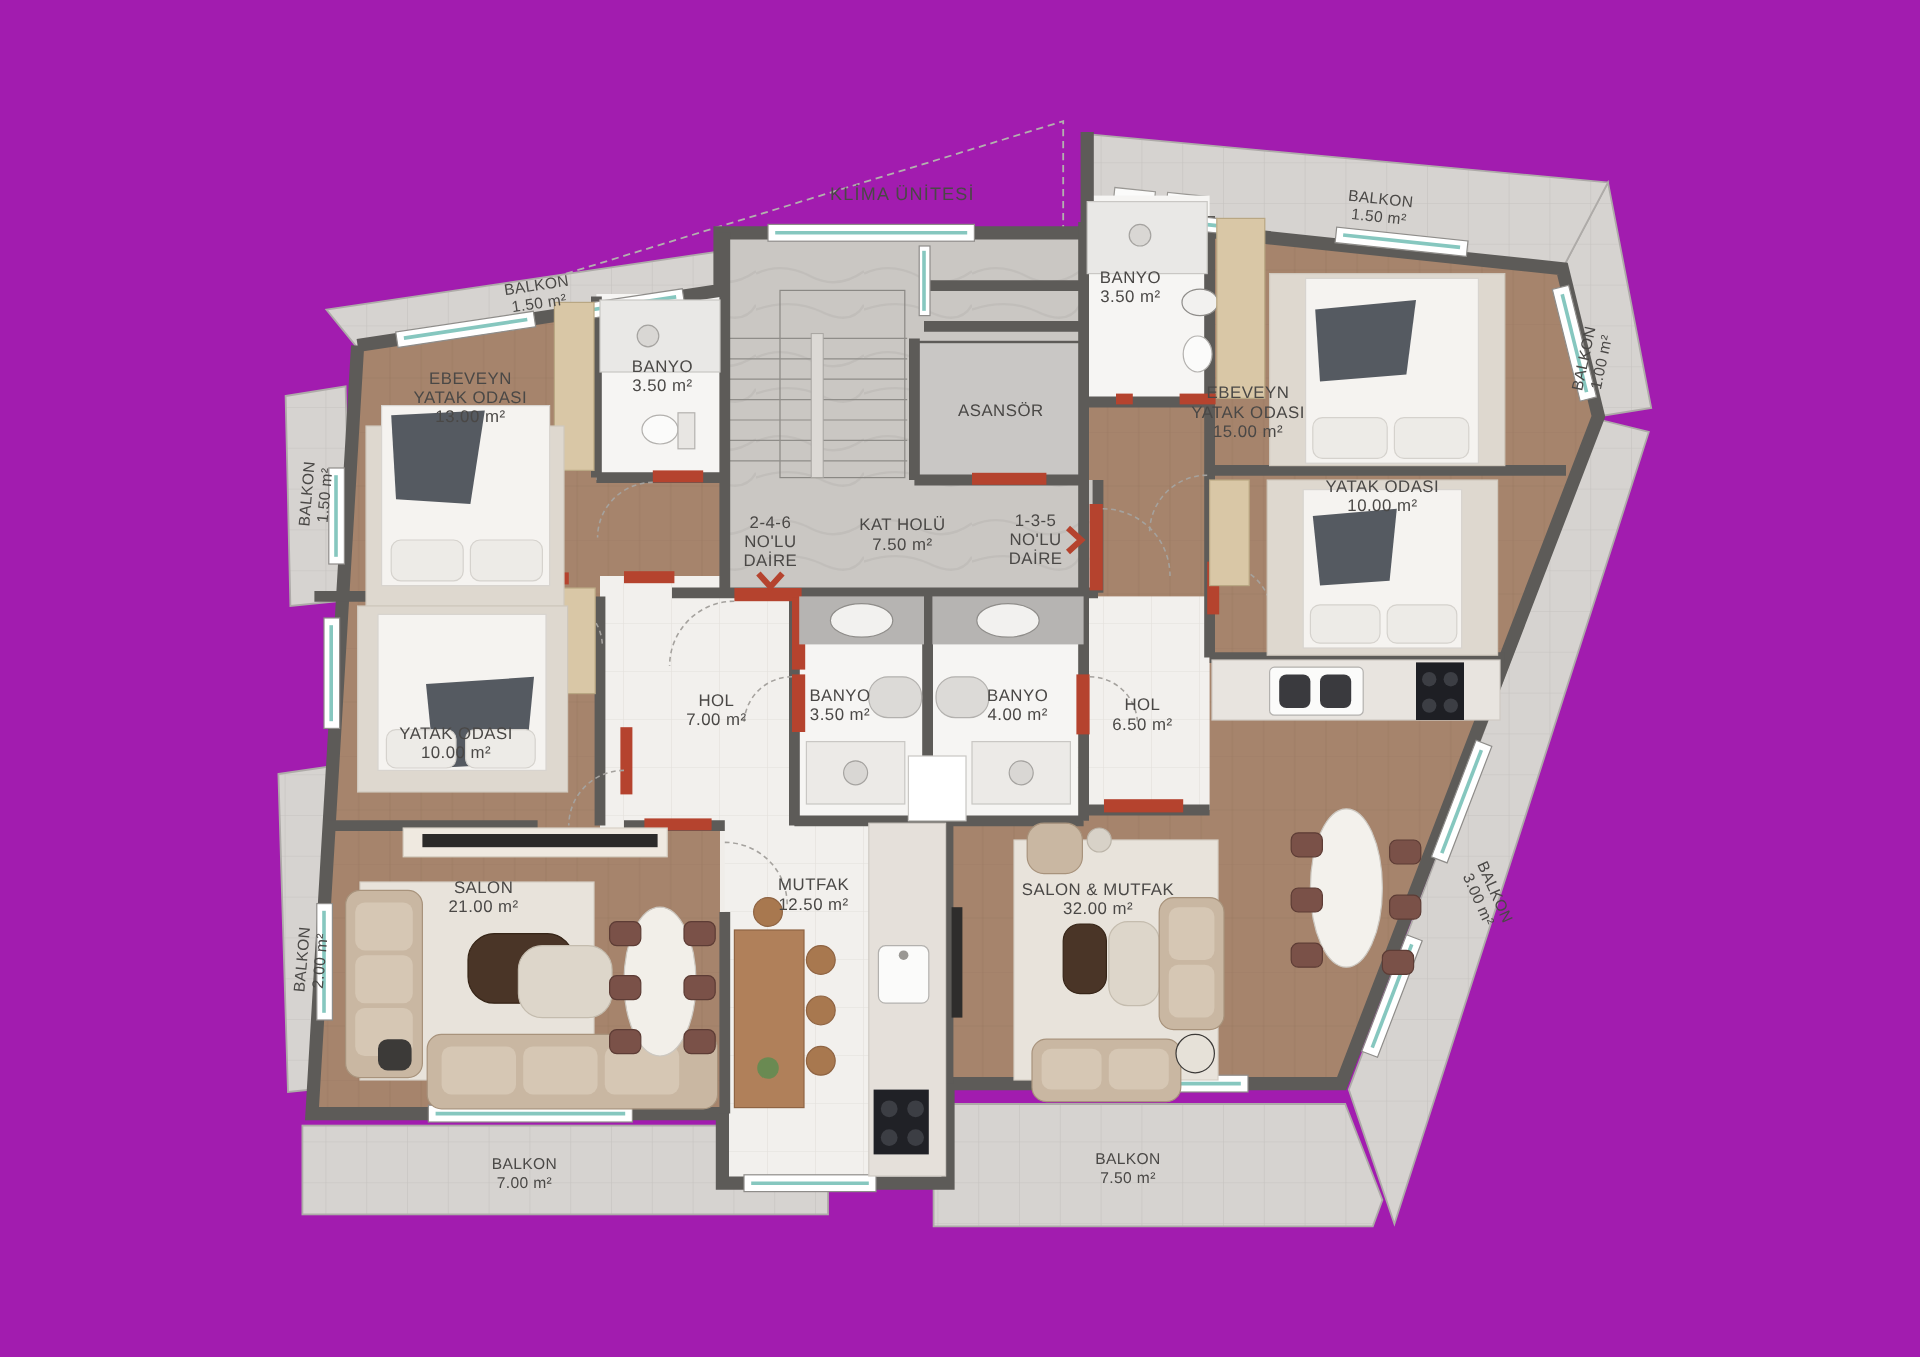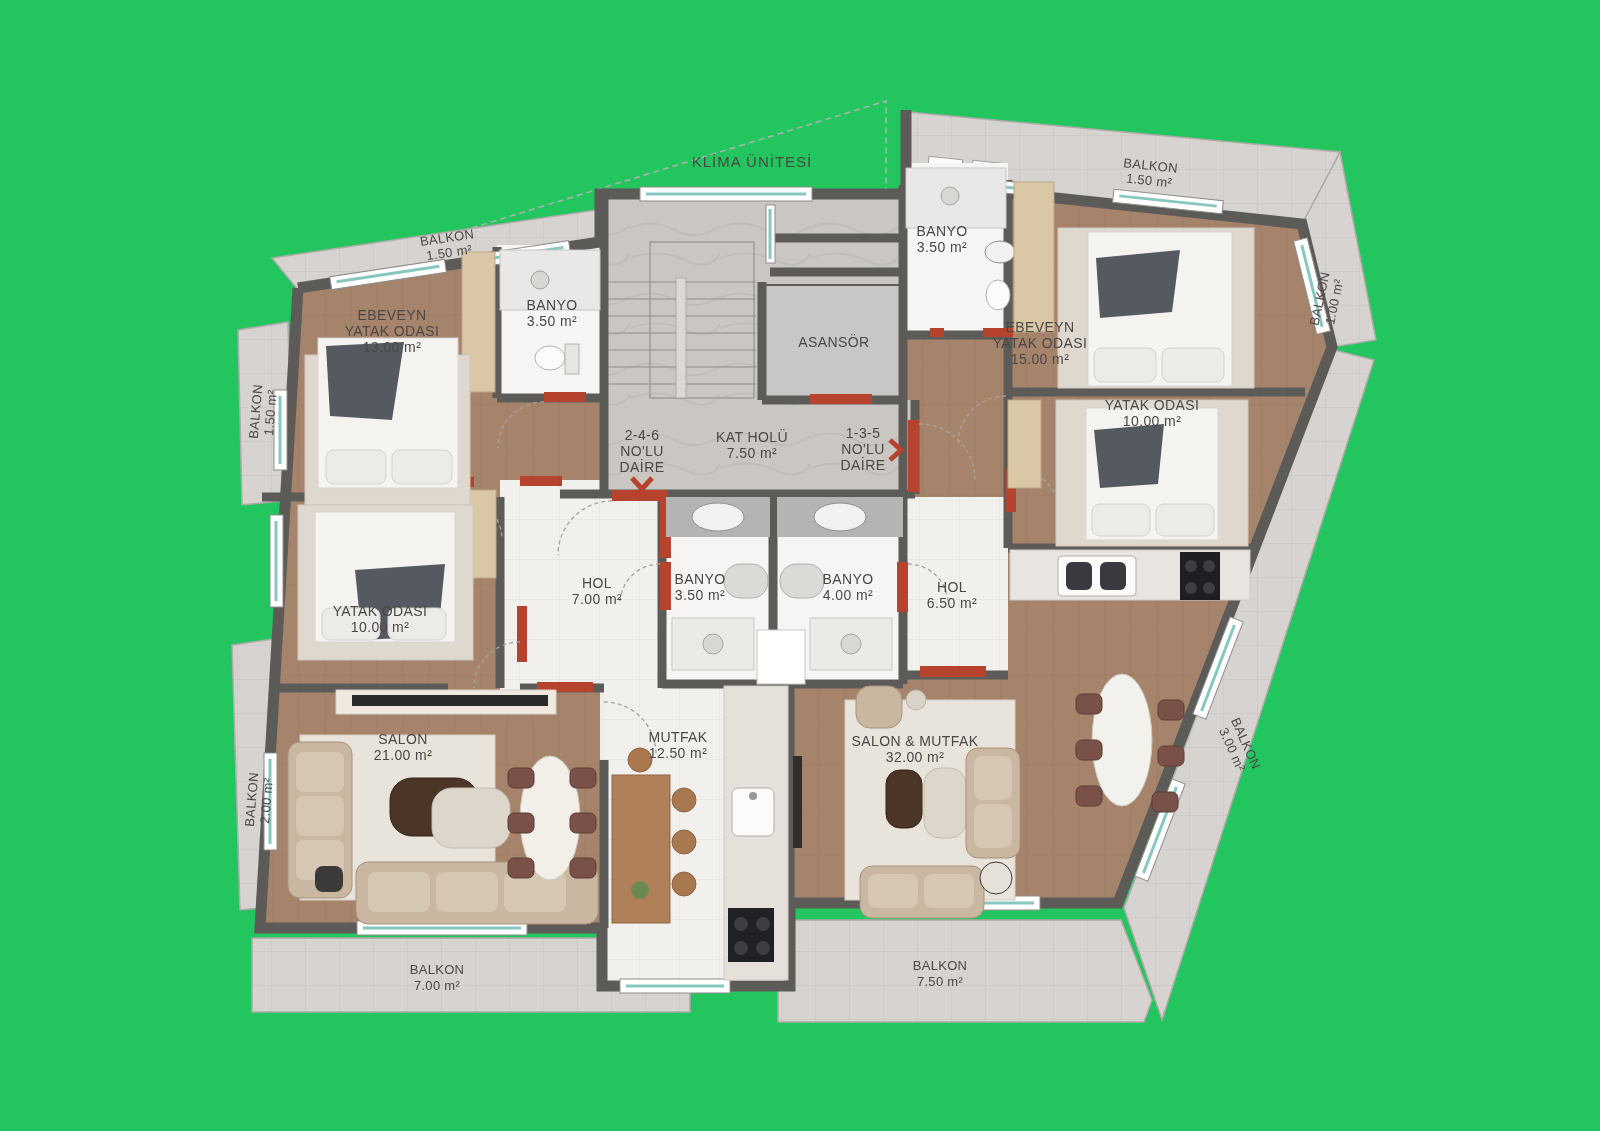--- a/index.html
+++ b/index.html
@@ -1,16 +1,16 @@
 <!DOCTYPE html>
 <html><head>
 <meta charset="utf-8">
 <style>
   html,body{margin:0;padding:0;background:#ffffff;}
-  .stage{width:1600px;height:1131px;position:relative;background:#22c55e;overflow:hidden;
+  .stage{width:1600px;height:1131px;position:relative;background:#a21caf;overflow:hidden;
          font-family:"Liberation Sans", sans-serif;}
   svg{display:block;}
   text{font-family:"Liberation Sans", sans-serif;fill:#4a4846;}
   .room-label{font-size:14px;letter-spacing:.4px;text-anchor:middle;}
   .small-label{font-size:13px;letter-spacing:.3px;text-anchor:middle;}
   .big-label{font-size:15px;letter-spacing:1px;text-anchor:middle;}
   .wall{stroke:#5d5b58;fill:none;}
   .arc{stroke:#a5a29e;stroke-width:1.3;stroke-dasharray:4 3;fill:none;}
   .win{fill:#ffffff;stroke:#8f8d8a;stroke-width:1;}
   .winline{stroke:#86c7bf;stroke-width:3;fill:none;}

